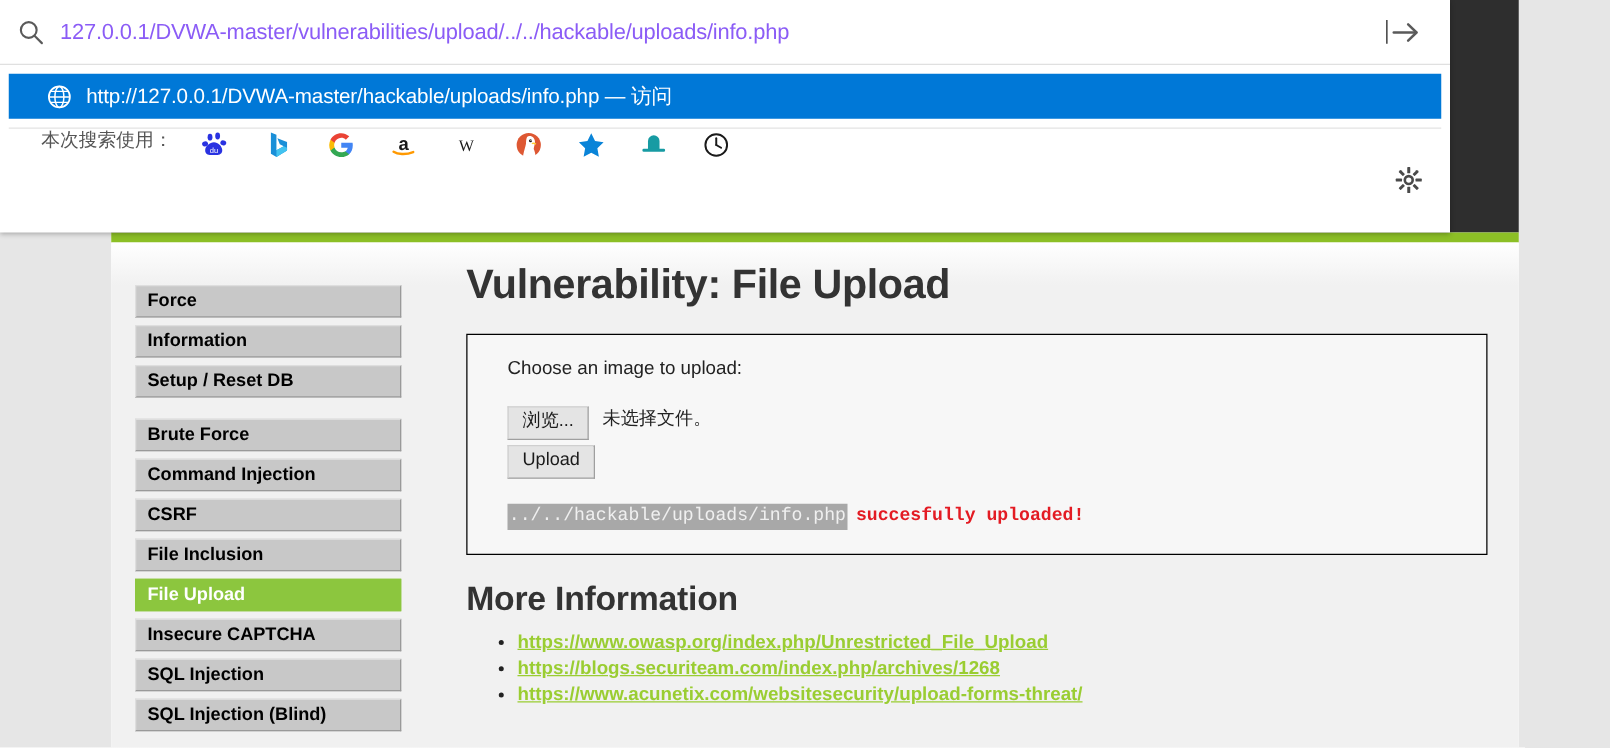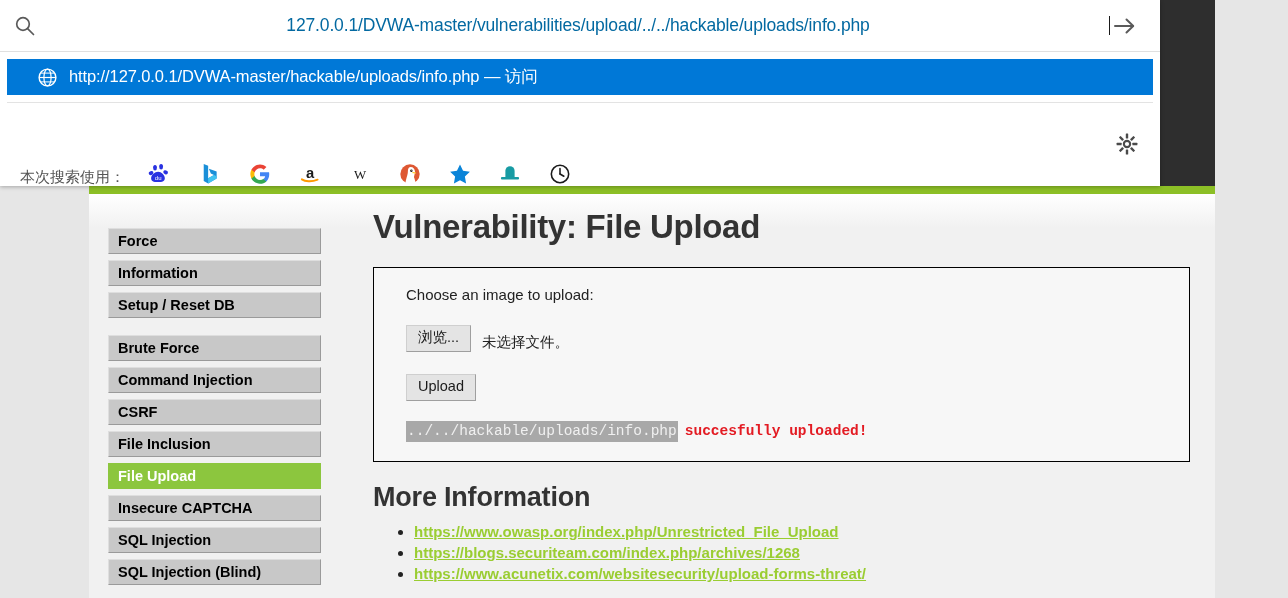--- a/index.html
+++ b/index.html
@@ -127,22 +127,22 @@
   }
 
   .form-label {
     font-size: 15px;
     color: #222222;
     margin-bottom: 22px;
   }
 
   .file-row {
     display: flex;
-    align-items: flex-end;
-    margin-bottom: 22px;
+    align-items: flex-start;
+    margin-bottom: 4px;
   }
 
   .btn {
     box-sizing: border-box;
     background: #e4e4e4;
     border: 1px solid #9f9f9f;
     border-top-color: #cfcfcf;
     border-left-color: #cfcfcf;
     color: #1a1a1a;
     font-size: 14.5px;
@@ -229,26 +229,25 @@
   #search-icon {
     margin-left: 14px;
     width: 22px;
     height: 22px;
     flex: 0 0 auto;
   }
 
   #url-text {
     margin-left: 12px;
     font-size: 17.5px;
-    color: #0369a1;
+    color: #8b5cf6;
     letter-spacing: -0.15px;
     white-space: nowrap;
     flex: 1 1 auto;
     overflow: hidden;
-    text-align: center;
   }
 
   #url-caret {
     display: inline-block;
     width: 1px;
     height: 19px;
     background: #1a1a1a;
     vertical-align: -3px;
     margin-left: 1px;
   }
@@ -288,21 +287,22 @@
   #sep-line {
     margin: 7px 7px 0 7px;
     height: 1px;
     background: #e3e3e3;
   }
 
   #engines-row {
     position: relative;
     height: 84px;
     display: flex;
-    align-items: flex-end;
+    align-items: flex-start;
+    margin-left: 13px;
   }
 
   #engines-label {
     margin-left: 20px;
     font-size: 15px;
     color: #555555;
     white-space: nowrap;
   }
 
   #engines-icons {

